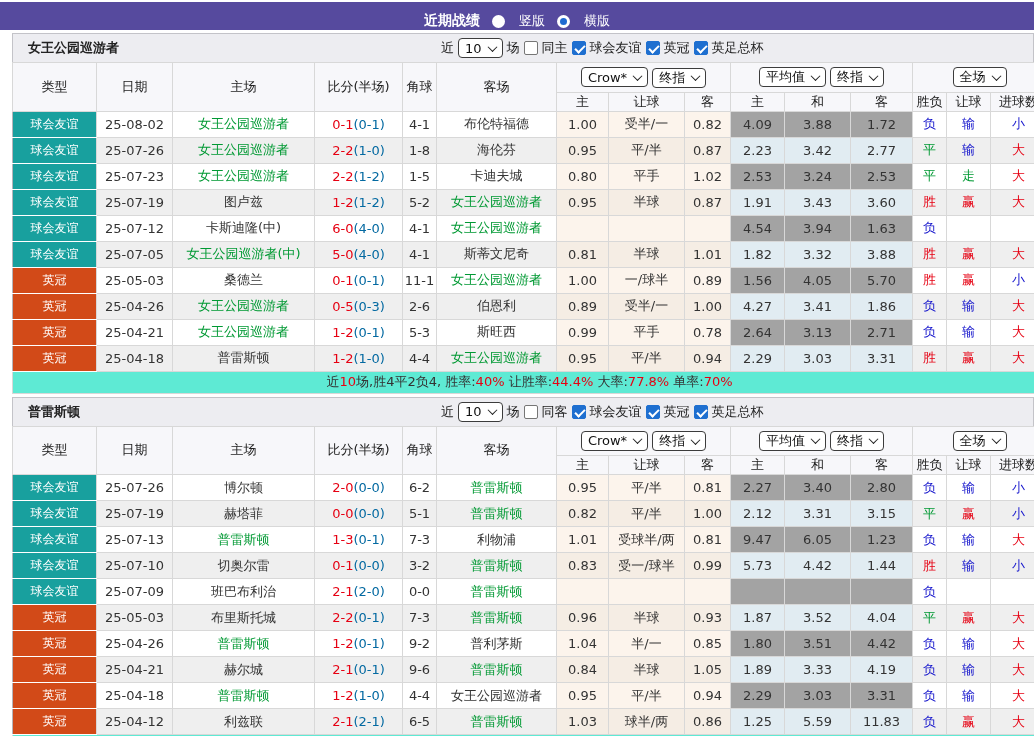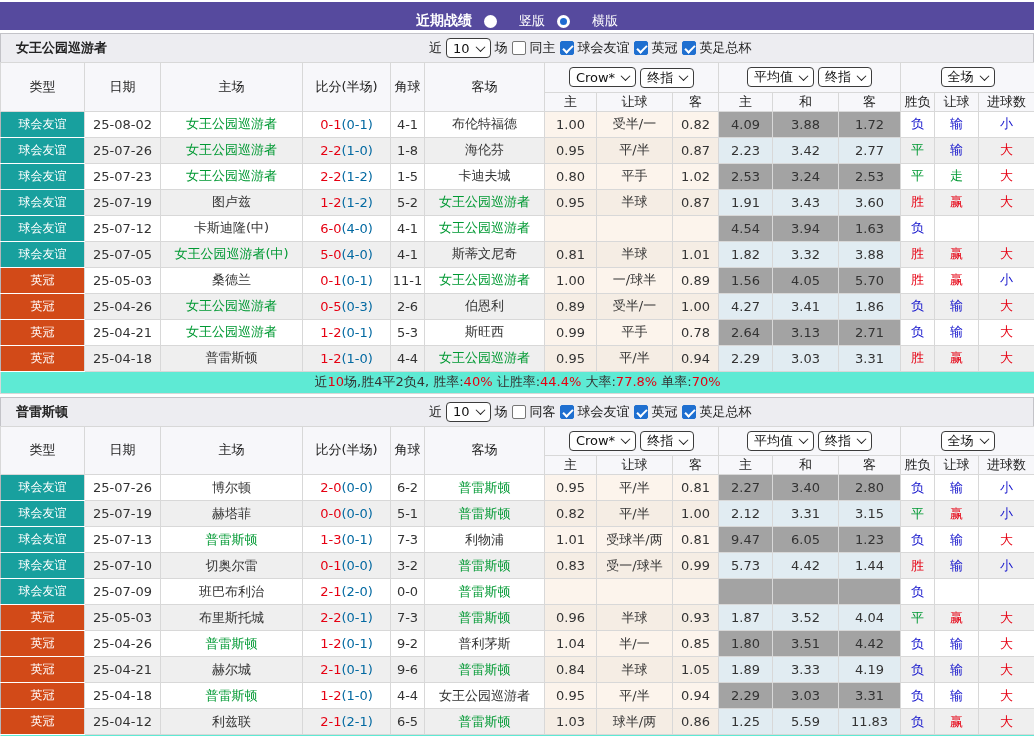--- a/index.html
+++ b/index.html
@@ -11,29 +11,29 @@
     color: #333;
   }
   
   .topbar {
     height: 28px; margin-top: 2px;
     background: #564a9e;
     display: flex; align-items: flex-end; justify-content: center; gap: 12px;
     color: #fff;
   }
   .topbar-title { font-weight: bold; font-size: 14px; }
-  .radio-group { display: inline-flex; align-items: center; gap: 22px; cursor: pointer; }
+  .radio-group { display: inline-flex; align-items: center; gap: 14px; cursor: pointer; }
   .radio { width: 13px; height: 13px; border-radius: 50%; display: inline-block; position: relative; }
   .radio.off { background: #fff; }
   .radio.on  { background: #fff; }
   .radio.on::after { content:""; position:absolute; left:3px; top:3px; right:3px; bottom:3px; border-radius:50%; background:#1f6ad1; }
   .radio-label { font-size: 13px; }
 
   
-  .team-block { margin-top: 3px; }
+  .team-block { margin-top: 3px; padding-left: 12px; }
   .team-row {
     height: 29px; position: relative;
     background: #ededf1;
     border: 1px solid #c3c3c8; border-bottom: none;
     display: flex; align-items: center;
   }
   .team-name { font-weight: bold; padding-left: 15px; color: #222; }
   .filters { position: absolute; left: 428px; top: 50%; transform: translateY(-50%);
              display: flex; align-items: center; gap: 4px; white-space: nowrap; }
   .flabel { color: #222; }

